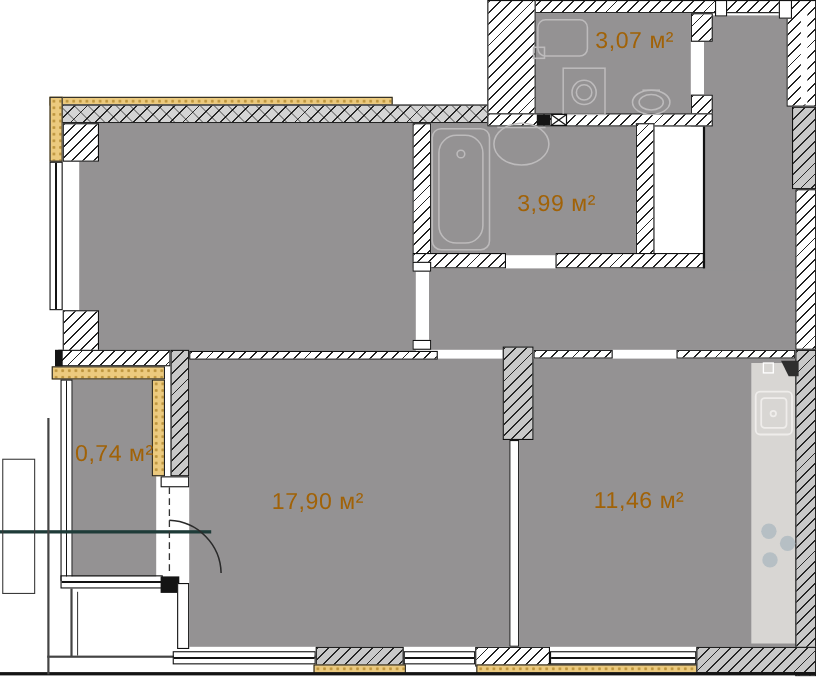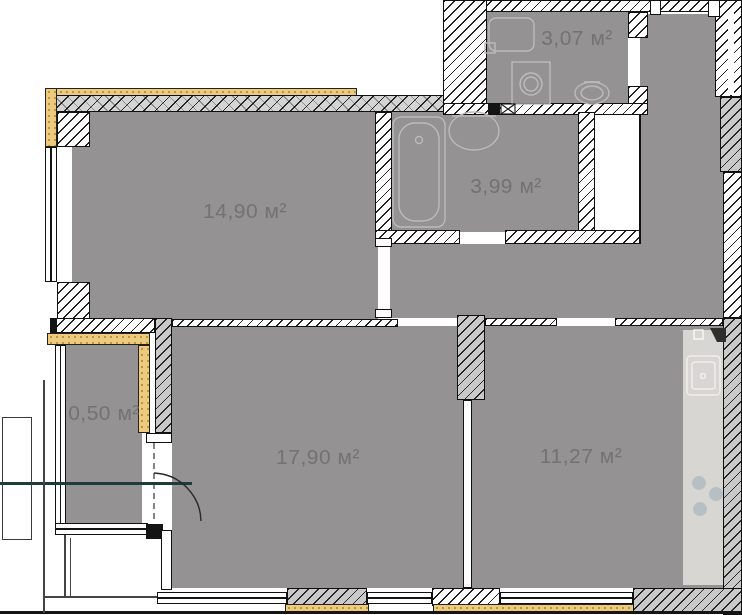--- a/index.html
+++ b/index.html
@@ -40,21 +40,21 @@
   
   .winV {
     background: linear-gradient(90deg, #fff 0 42%, #141414 42% 58%, #fff 58%);
     border:1.2px solid #111;
   }
   .jamb { background:#fff; border:1px solid #111; }
   .blk  { background:#141414; }
   .thinline { background:#444; }
   .lbl {
     position:absolute; transform:translate(-50%,-50%);
-    font-size:21px; color:#737373; white-space:nowrap; letter-spacing:.5px;
+    font-size:21px; color:#a16207; white-space:nowrap; letter-spacing:.5px;
   }
   svg.overlay { position:absolute; left:0; top:0; pointer-events:none; }
 </style>
 </head>
 <body>
 
 <div id="plan">
 
   <div class="abs fl" style="left:487px;top:12px;width:141px;height:93px"></div>
   <div class="abs fl" style="left:72px;top:112px;width:306px;height:208px"></div>
@@ -192,19 +192,18 @@
       <line x1="515" y1="104" x2="501" y2="114"></line>
     </g>
 
     <g>
       <line x1="154" y1="443" x2="154" y2="522" stroke="#333" stroke-width="1.2" stroke-dasharray="6 4"></line>
       <path d="M154 473 A 49 49 0 0 1 201 521" stroke="#2a2a2a" stroke-width="1.4" fill="none"></path>
     </g>
   </svg>
 
   <div class="lbl" style="left:577px;top:38px">3,07 м²</div>
-  <div class="lbl" style="left:245px;top:211px">14,90 м²</div>
   <div class="lbl" style="left:506px;top:186px">3,99 м²</div>
-  <div class="lbl" style="left:104px;top:413px">0,50 м²</div>
-  <div class="lbl" style="left:318px;top:457px">17,90 м²</div>
-  <div class="lbl" style="left:581px;top:456px">11,27 м²</div>
+  <div class="lbl" style="left:104px;top:413px">0,74 м²</div>
+  <div class="lbl" style="left:289px;top:457px">17,90 м²</div>
+  <div class="lbl" style="left:581px;top:456px">11,46 м²</div>
 
 </div>
 
 </body></html>

